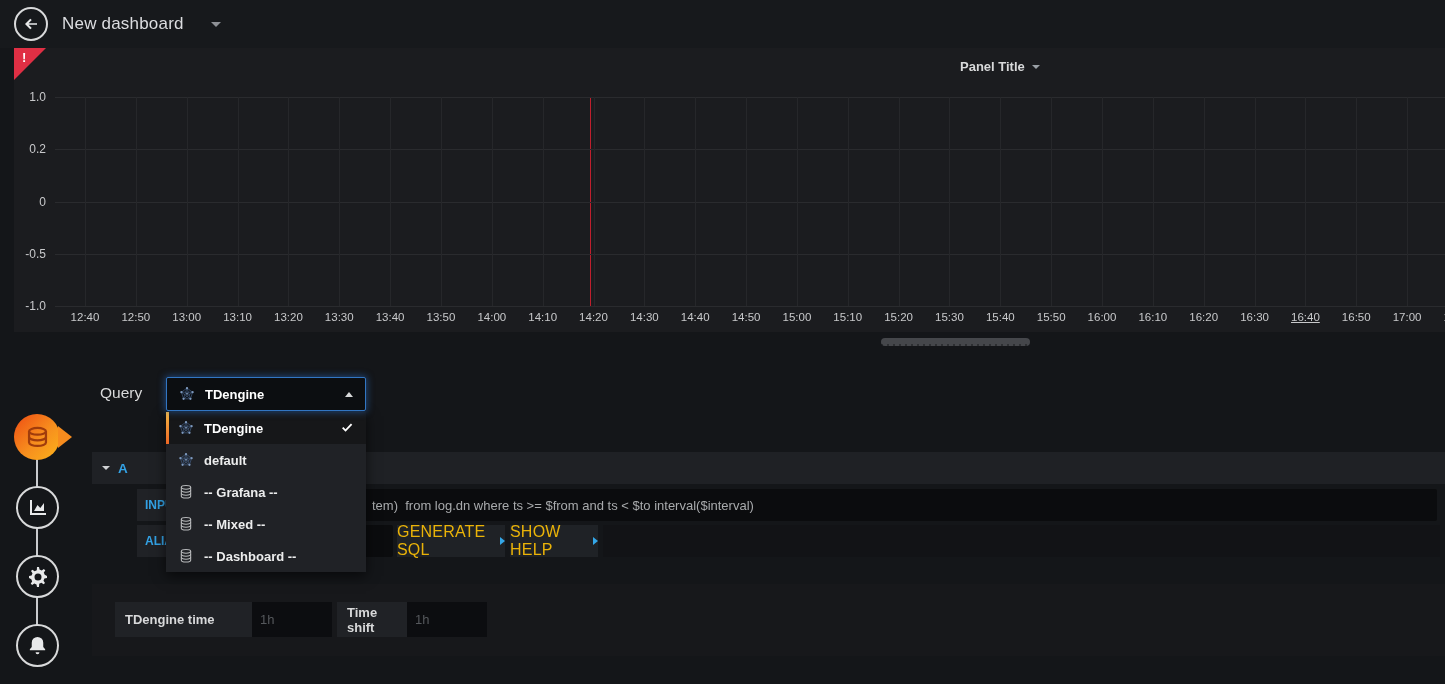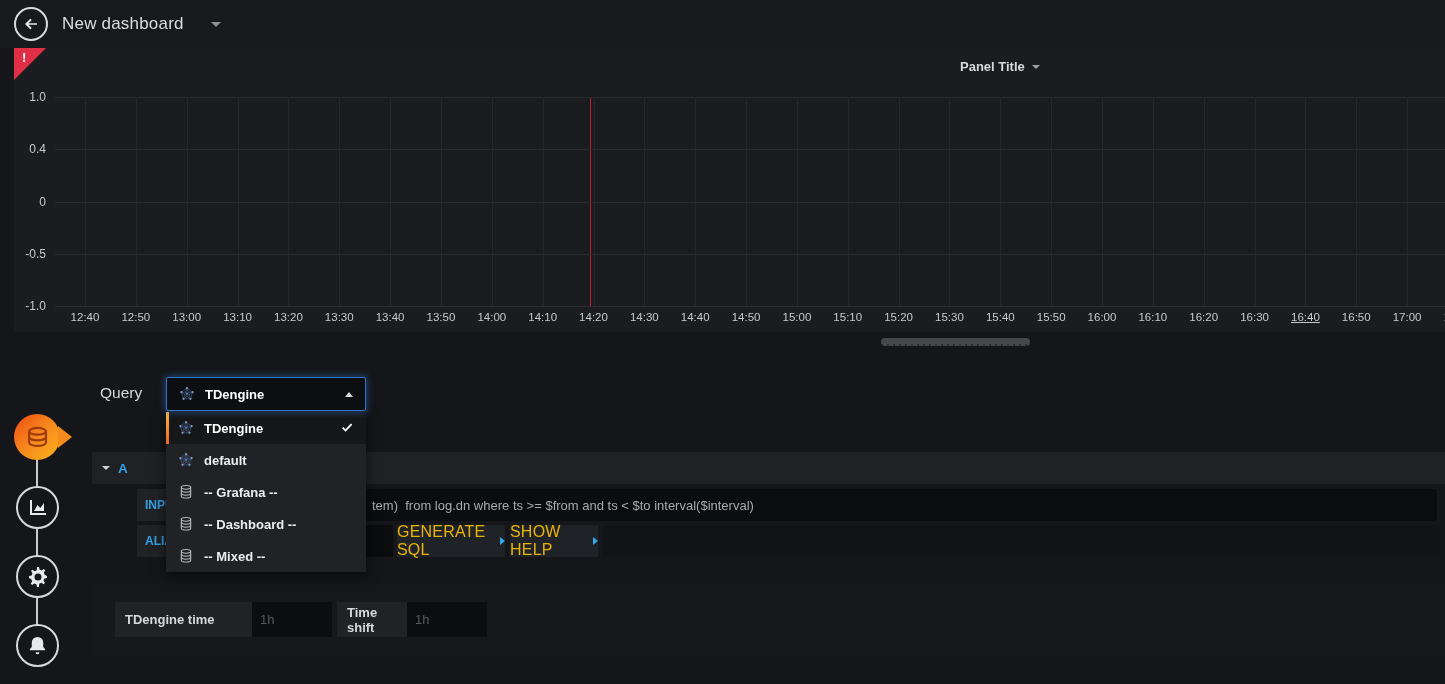--- a/index.html
+++ b/index.html
@@ -125,21 +125,21 @@
   <div class="abs err-mark">!</div>
   <div class="abs panel-title-wrap">
     <span class="t">Panel Title</span>
     <span class="c"></span>
   </div>
   <div class="abs" id="plot" style="left:0;top:0;width:1431px;height:284px;">
     <div class="abs anno-vline"></div>
   <div class="abs gridline-h" style="top: 49px;"></div>
       <div class="abs ytick" style="top: 42px;">1.0</div>
       <div class="abs gridline-h" style="top: 101.25px;"></div>
-      <div class="abs ytick" style="top: 94.25px;">0.4</div>
+      <div class="abs ytick" style="top: 94.25px;">0.2</div>
       <div class="abs gridline-h" style="top: 153.5px;"></div>
       <div class="abs ytick" style="top: 146.5px;">0</div>
       <div class="abs gridline-h" style="top: 205.75px;"></div>
       <div class="abs ytick" style="top: 198.75px;">-0.5</div>
       <div class="abs gridline-h" style="top: 258px;"></div>
       <div class="abs ytick" style="top: 251px;">-1.0</div>
       <div class="abs gridline-v" style="left: 71px;"></div>
       <div class="abs xtick" style="left: 71px;">12:40</div>
       <div class="abs gridline-v" style="left: 121.85px;"></div>
       <div class="abs xtick" style="left: 121.85px;">12:50</div>
@@ -287,30 +287,30 @@
       </svg>
       <span class="lbl">-- Grafana --</span>
     </div>
     <div class="menu-item">
       <svg width="16" height="16" viewBox="0 0 24 24" fill="none" stroke="#b8babc" stroke-width="1.6">
         <ellipse cx="12" cy="5" rx="7" ry="2.8"></ellipse>
         <path d="M5 5v4.5c0 1.6 3.1 2.8 7 2.8s7-1.2 7-2.8V5"></path>
         <path d="M5 9.5V14c0 1.6 3.1 2.8 7 2.8s7-1.2 7-2.8V9.5"></path>
         <path d="M5 14v4.2c0 1.6 3.1 2.8 7 2.8s7-1.2 7-2.8V14"></path>
       </svg>
-      <span class="lbl">-- Dashboard --</span>
+      <span class="lbl">-- Mixed --</span>
     </div>
     <div class="menu-item">
       <svg width="16" height="16" viewBox="0 0 24 24" fill="none" stroke="#b8babc" stroke-width="1.6">
         <ellipse cx="12" cy="5" rx="7" ry="2.8"></ellipse>
         <path d="M5 5v4.5c0 1.6 3.1 2.8 7 2.8s7-1.2 7-2.8V5"></path>
         <path d="M5 9.5V14c0 1.6 3.1 2.8 7 2.8s7-1.2 7-2.8V9.5"></path>
         <path d="M5 14v4.2c0 1.6 3.1 2.8 7 2.8s7-1.2 7-2.8V14"></path>
       </svg>
-      <span class="lbl">-- Mixed --</span>
+      <span class="lbl">-- Dashboard --</span>
     </div>
   </div>
 
 <div class="abs row-a-bar">
   <span class="c"></span>
   <span class="a">A</span>
 </div>
 
 <div class="abs form-label lbl-input-sql">INPUT SQL</div>
 <div class="abs sql-input">

